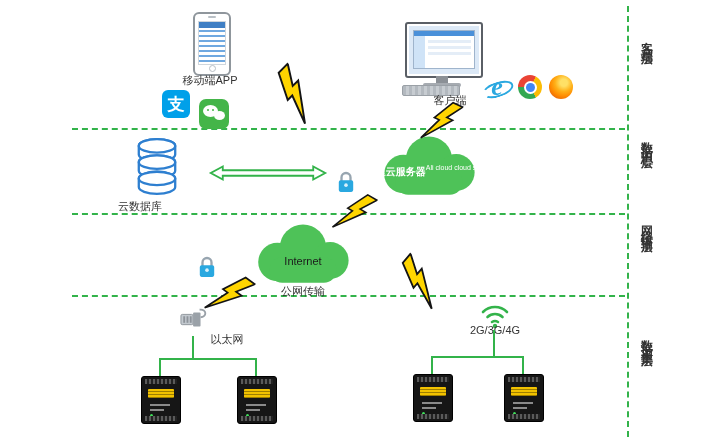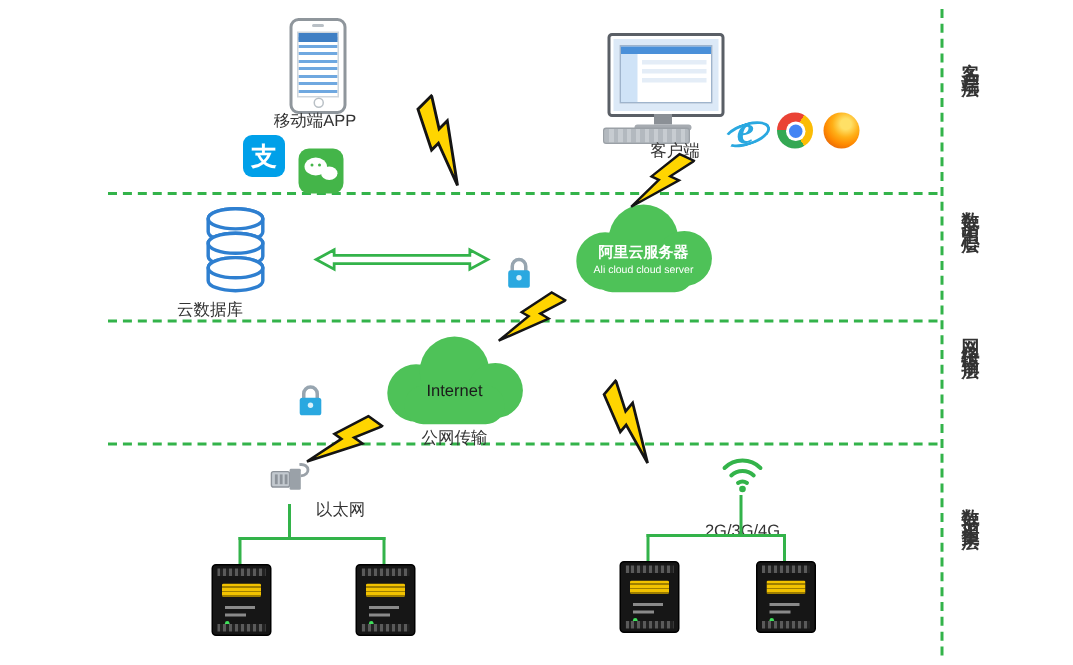--- a/index.html
+++ b/index.html
@@ -67,21 +67,21 @@
   .db path,.db ellipse{fill:#fff;stroke:var(--db);stroke-width:2.4;}
 
   
   .dbl-arrow{position:absolute;left:202px;top:161px;width:132px;height:24px;}
   .dbl-arrow path{fill:#fff;stroke:var(--green);stroke-width:2;stroke-linejoin:miter;}
 
   
   .cloud{position:absolute;}
   .cloud svg{position:absolute;inset:0;width:100%;height:100%;}
   .cloud .shape{fill:var(--cloud);}
-  .cloud-text{position:absolute;inset:0;display:flex;flex-direction:column;align-items:center;justify-content:center;text-align:center;}
+  .cloud-text{position:absolute;inset:0;display:flex;flex-direction:row;align-items:center;justify-content:center;text-align:center;}
   .ali-cn{color:#fff;font-size:10px;font-weight:700;margin-top:12px;}
   .ali-en{color:#fff;font-size:7px;margin-top:2px;}
   .inet-text{color:#1b1b1b;font-size:11px;margin-top:14px;}
 
   
   .lock{position:absolute;width:18px;height:24px;}
   .lock .shackle{fill:none;stroke:#97a5b0;stroke-width:2.6;}
   .lock .body{fill:var(--lock);}
   .lock .hole{fill:#d9f1fb;}
 
@@ -254,21 +254,21 @@
     <path d="M24,12 C31,12 31,3 23,4" fill="none" stroke="#9aa1a8" stroke-width="2"></path>
   </svg>
   <div class="lbl" style="left:204px;top:332px;width:46px">以太网</div>
 
   <svg class="wifi" viewBox="0 0 32 32">
     <path d="M4,14 a17,17 0 0 1 24,0"></path>
     <path d="M8.5,19 a11,11 0 0 1 15,0"></path>
     <path d="M13,24 a5.5,5.5 0 0 1 6,0"></path>
     <circle cx="16" cy="28" r="2.2"></circle>
   </svg>
-  <div class="lbl" style="left:458px;top:348px;width:74px">2G/3G/4G</div>
+  <div class="lbl" style="left:458px;top:324px;width:74px">2G/3G/4G</div>
 
   <div class="tline" style="left:192px;top:336px;width:2px;height:24px"></div>
   <div class="tline" style="left:159px;top:358px;width:98px;height:2px"></div>
   <div class="tline" style="left:159px;top:358px;width:2px;height:18px"></div>
   <div class="tline" style="left:255px;top:358px;width:2px;height:18px"></div>
 
   <div class="tline" style="left:493px;top:330px;width:2px;height:28px"></div>
   <div class="tline" style="left:431px;top:356px;width:93px;height:2px"></div>
   <div class="tline" style="left:431px;top:356px;width:2px;height:18px"></div>
   <div class="tline" style="left:522px;top:356px;width:2px;height:18px"></div>

